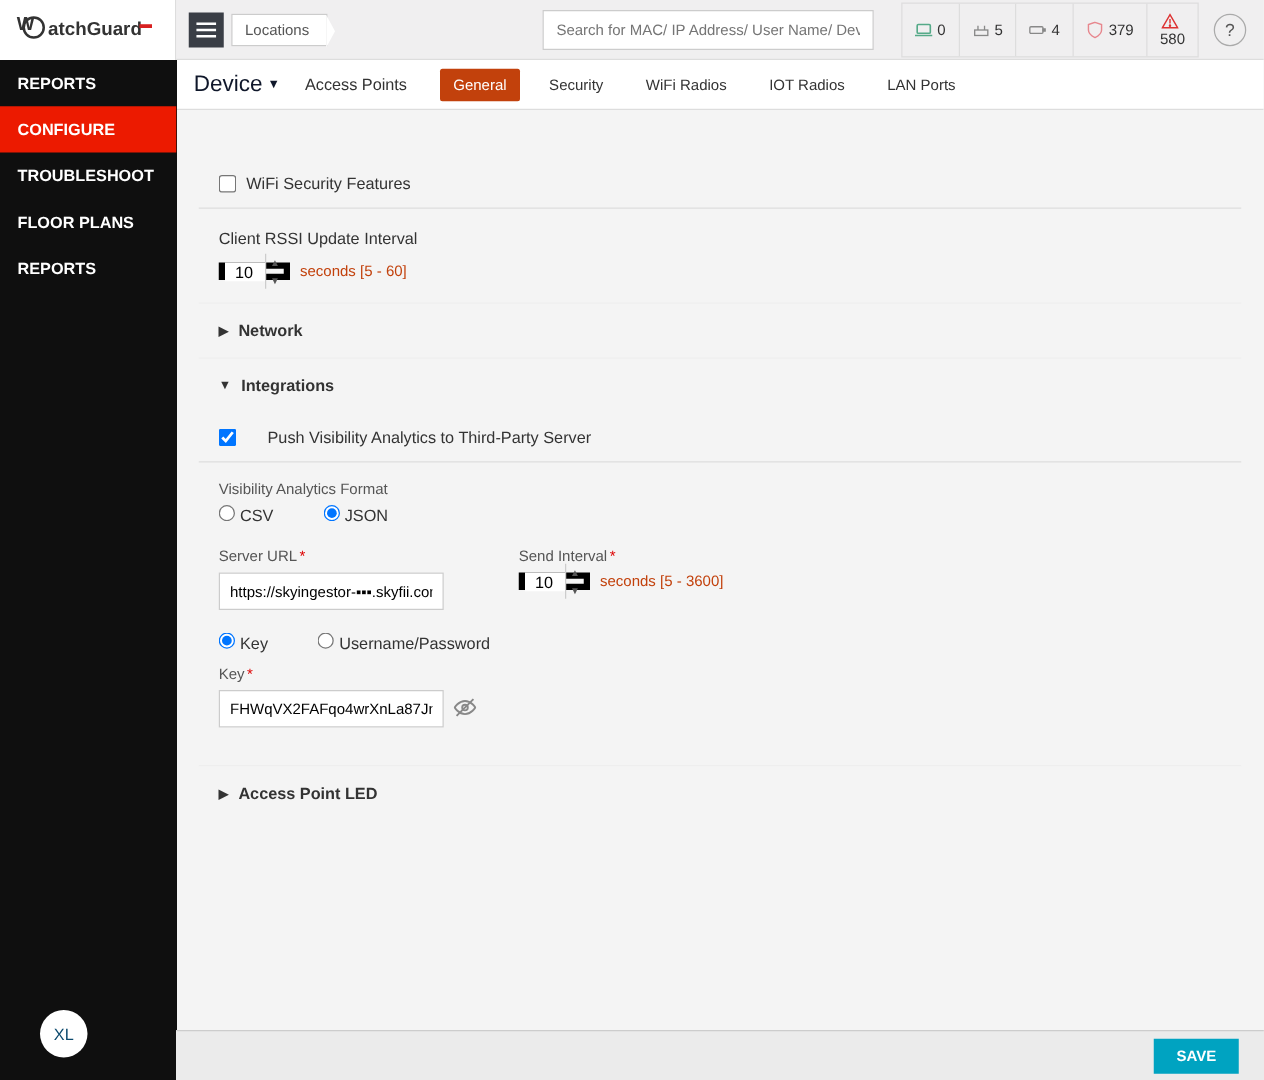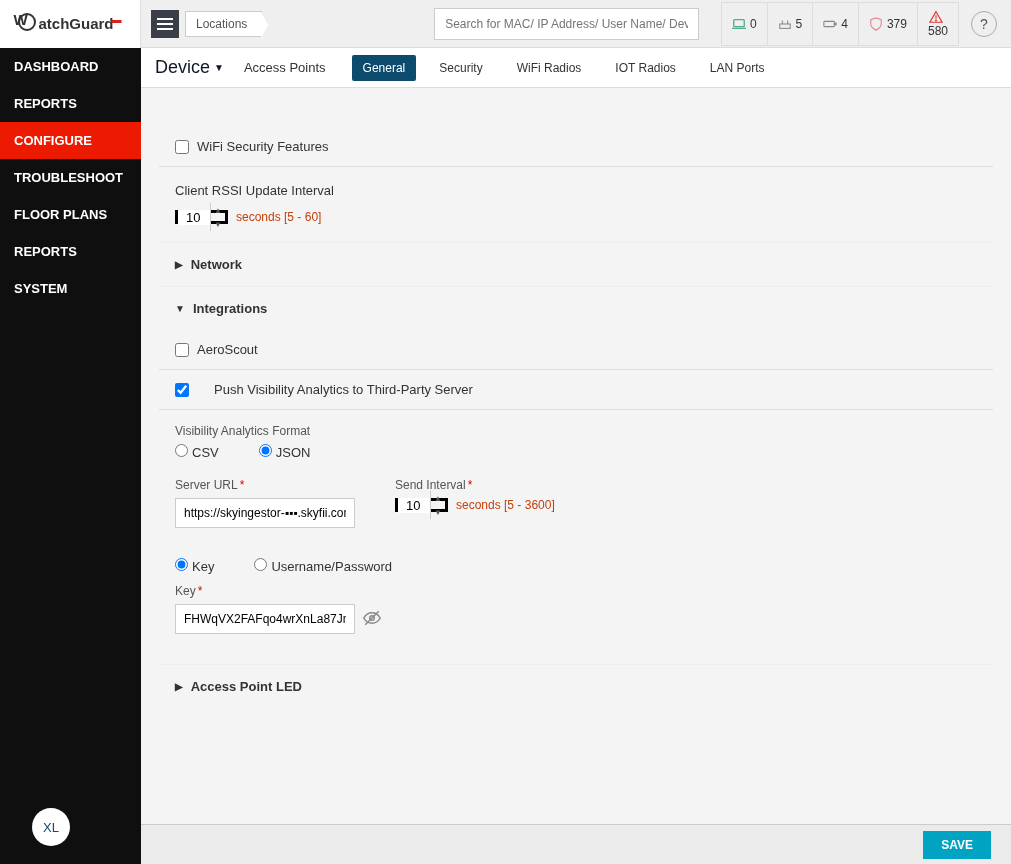--- a/index.html
+++ b/index.html
@@ -28,45 +28,45 @@
 .sidebar { position: fixed; top: 48px; left: 0; width: 141px; bottom: 0; background: #0f0f0f; }
 .nav-item { color: #fff; padding: 11px 14px; font-size: 13px; font-weight: 600; cursor: pointer; }
 .nav-item.active { background: #ec1a00; }
 .avatar { position: absolute; bottom: 18px; left: 32px; width: 38px; height: 38px; background: #fff; border-radius: 50%; display: flex; align-items: center; justify-content: center; font-size: 13px; color: #0c4a6e; }
 
 
 .subheader { margin-left: 141px; height: 40px; background: #fff; border-bottom: 1px solid #ddd; display: flex; align-items: center; padding-left: 14px; gap: 20px; }
 .device-label { font-size: 18px; color: #0f172a; display: flex; align-items: center; gap: 4px; cursor: pointer; }
 .sub-link { font-size: 13px; color: #333; cursor: pointer; }
 .tab-btn { padding: 6px 11px; font-size: 12px; cursor: pointer; border-radius: 2px; color: #333; }
-.tab-btn.active { background: #0c4a6e; color: #fff; }
+.tab-btn.active { background: #c2410c; color: #fff; }
 .tabs { display: flex; gap: 12px; align-items: center; margin-left: 6px;}
 
 
 .main { margin-left: 141px; background: #f4f4f4; padding: 0; min-height: calc(100vh - 88px); overflow-y: auto; }
 .content-inner { padding: 12px 18px; }
-.num-wrap { display: inline-flex; align-items: center; border: 3px solid #000000; height: 14px;}
+.num-wrap { display: inline-flex; align-items: center; border: 5px solid #000000; height: 14px;}
 .num-wrap input { border: none; width: 32px; padding-left: 8px; font-size: 13px; outline: none;}
 .spinner { display: flex; flex-direction: column; border-left: 1px solid #ccc; }
 .spinner div { width: 14px; height: 14px; font-size: 8px; display: flex; align-items: center; justify-content: center; cursor: pointer; color: #555;}
 .hint { font-size: 12px; color: #c2410c; margin-left: 8px; }
 
 .checkbox-row { display: flex; align-items: center; gap: 8px; padding: 12px 16px; border-bottom: 1px solid #ddd;}
 .checkbox-row.no-border { border-bottom: none; gap: 25px; }
 input[type="checkbox"] { width: 14px; height: 14px; cursor: pointer; }
 input[type="radio"] { cursor: pointer; margin-right: 4px;}
 .cb-label { font-size: 13px; color: #333; }
 .section-label { font-size: 13px; color: #333; margin-bottom: 12px; }
 .mini-label { font-size: 12px; color: #555; margin-bottom: 6px; }
 .req { color: #d00; margin-left: 2px; }
 
 .accordion-header { display: flex; align-items: center; gap: 8px; padding: 14px 16px; cursor: pointer; font-weight: 600;}
 .tri { font-size: 10px; }
 .text-input { width: 180px; height: 30px; border: 1px solid #ccc; padding: 0 8px; font-size: 12px; }
-.field-row { display: flex; gap: 40px; margin-bottom: 30px; }
+.field-row { display: flex; gap: 60px; margin-bottom: 18px; }
 .field { display: flex; flex-direction: column; }
 .radio-group { display: flex; gap: 40px; align-items: center; font-size: 13px; margin-bottom: 10px;}
 .eye-icon { margin-left: 8px; cursor: pointer; color: #888;}
 .save-bar { position: fixed; bottom: 0; left: 141px; right: 0; background: #ebebeb; border-top: 1px solid #ccc; height: 40px; display: flex; align-items: center; justify-content: flex-end; padding-right: 20px; }
 .save-btn { background: #00a3c1; color: #fff; border: none; padding: 7px 18px; font-size: 12px; font-weight: 600; cursor: pointer; }
 </style>
 </head>
 <body>
 
 <div class="topbar">
@@ -128,27 +128,25 @@
         </svg>
       <span>580</span>
     </div>
   </div>
   <div class="help-icon">
     <span>?</span>
   </div>
 </div>
 
 <div class="sidebar">
-  <div class="nav-item">DASHBOARD</div>
   <div class="nav-item">REPORTS</div>
   <div class="nav-item active">CONFIGURE</div>
   <div class="nav-item">TROUBLESHOOT</div>
   <div class="nav-item">FLOOR PLANS</div>
   <div class="nav-item">REPORTS</div>
-  <div class="nav-item">SYSTEM</div>
   <div class="avatar">XL</div>
 </div>
 
 <div class="subheader">
   <div class="device-label">
     <span>Device</span>
     <span style="font-size:10px;">▼</span>
   </div>
   <div class="sub-link">Access Points</div>
   <div class="tabs">
@@ -195,24 +193,20 @@
     <div class="accordion-header" style="border-top:1px solid #eee;">
       <span class="tri">▶</span>
       <span>Network</span>
     </div>
 
     <div class="accordion-header" style="border-top:1px solid #eee;">
       <span class="tri">▼</span>
       <span>Integrations</span>
     </div>
 
-    <div class="checkbox-row">
-      <input type="checkbox" style="">
-      <span class="cb-label">AeroScout</span>
-    </div>
 
     <div class="checkbox-row no-border" style="border-bottom:1px solid #ddd;">
       <input type="checkbox" checked="" style="">
       <span class="cb-label">Push Visibility Analytics to Third-Party Server</span>
     </div>
 
     <div style="padding: 14px 16px 30px 16px;">
       <div class="mini-label">Visibility Analytics Format</div>
       <div class="radio-group">
         <label><input type="radio" name="fmt" style=""><span>CSV</span></label>

